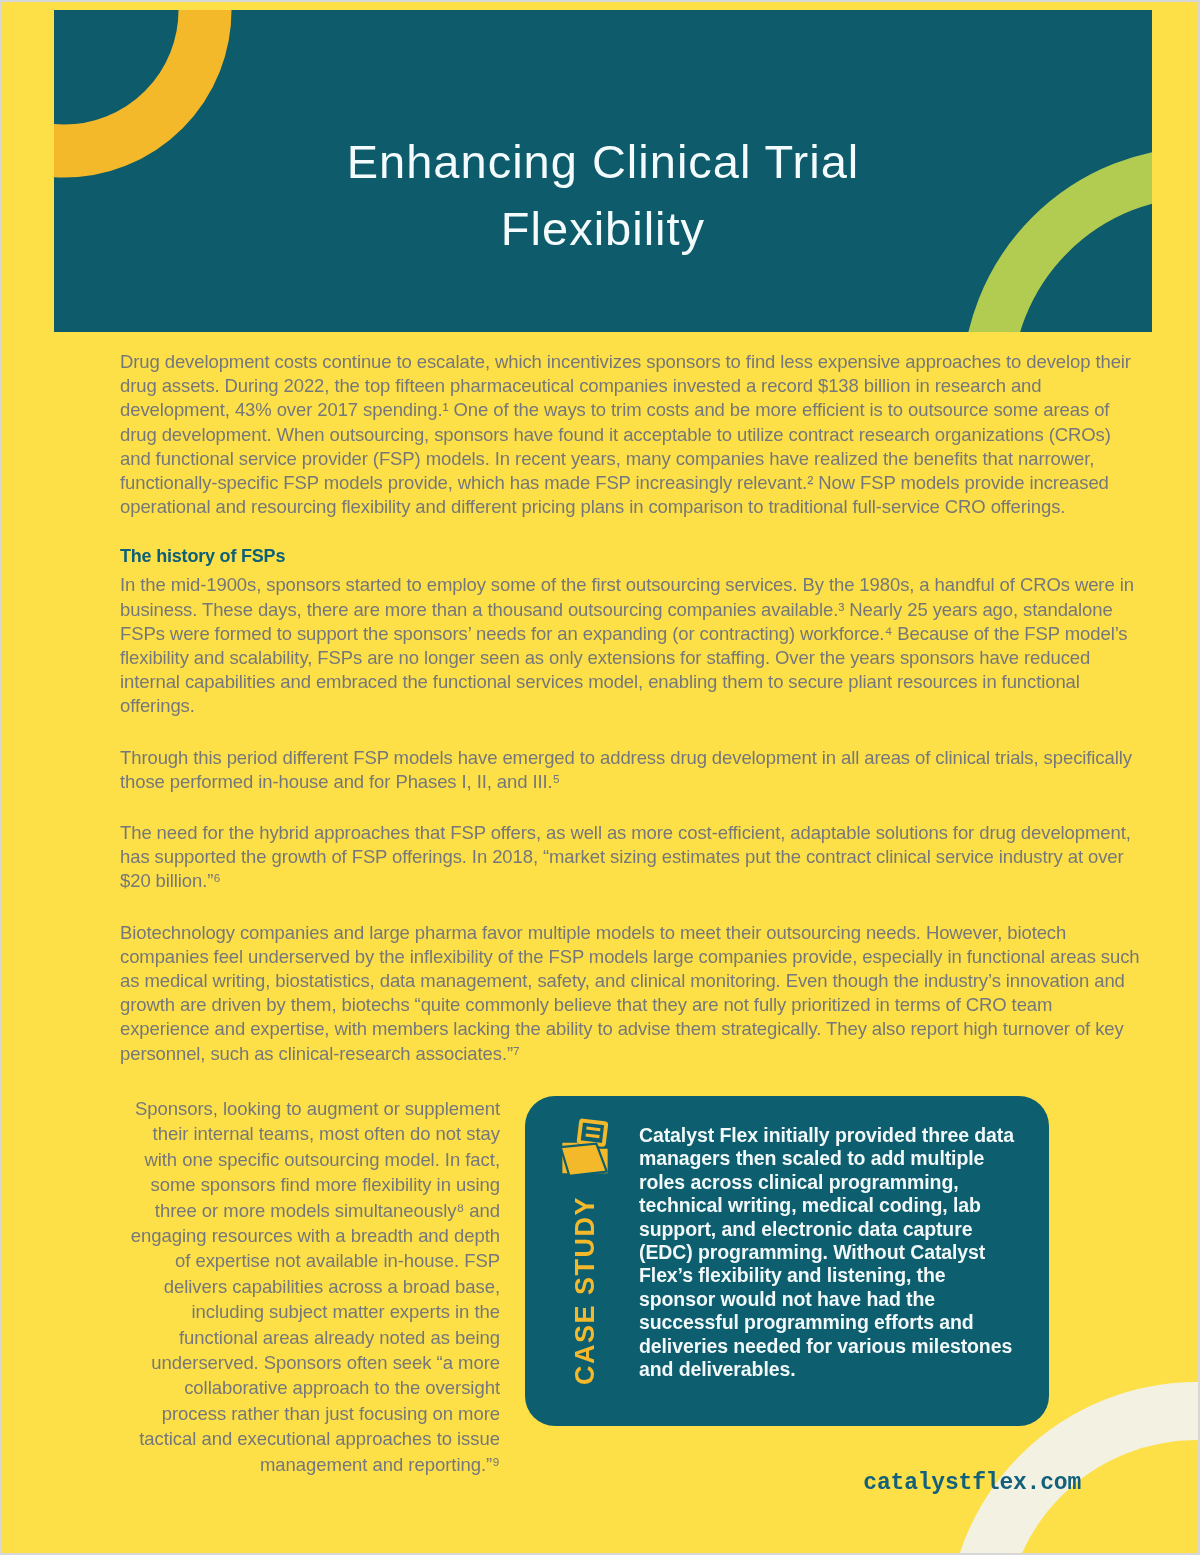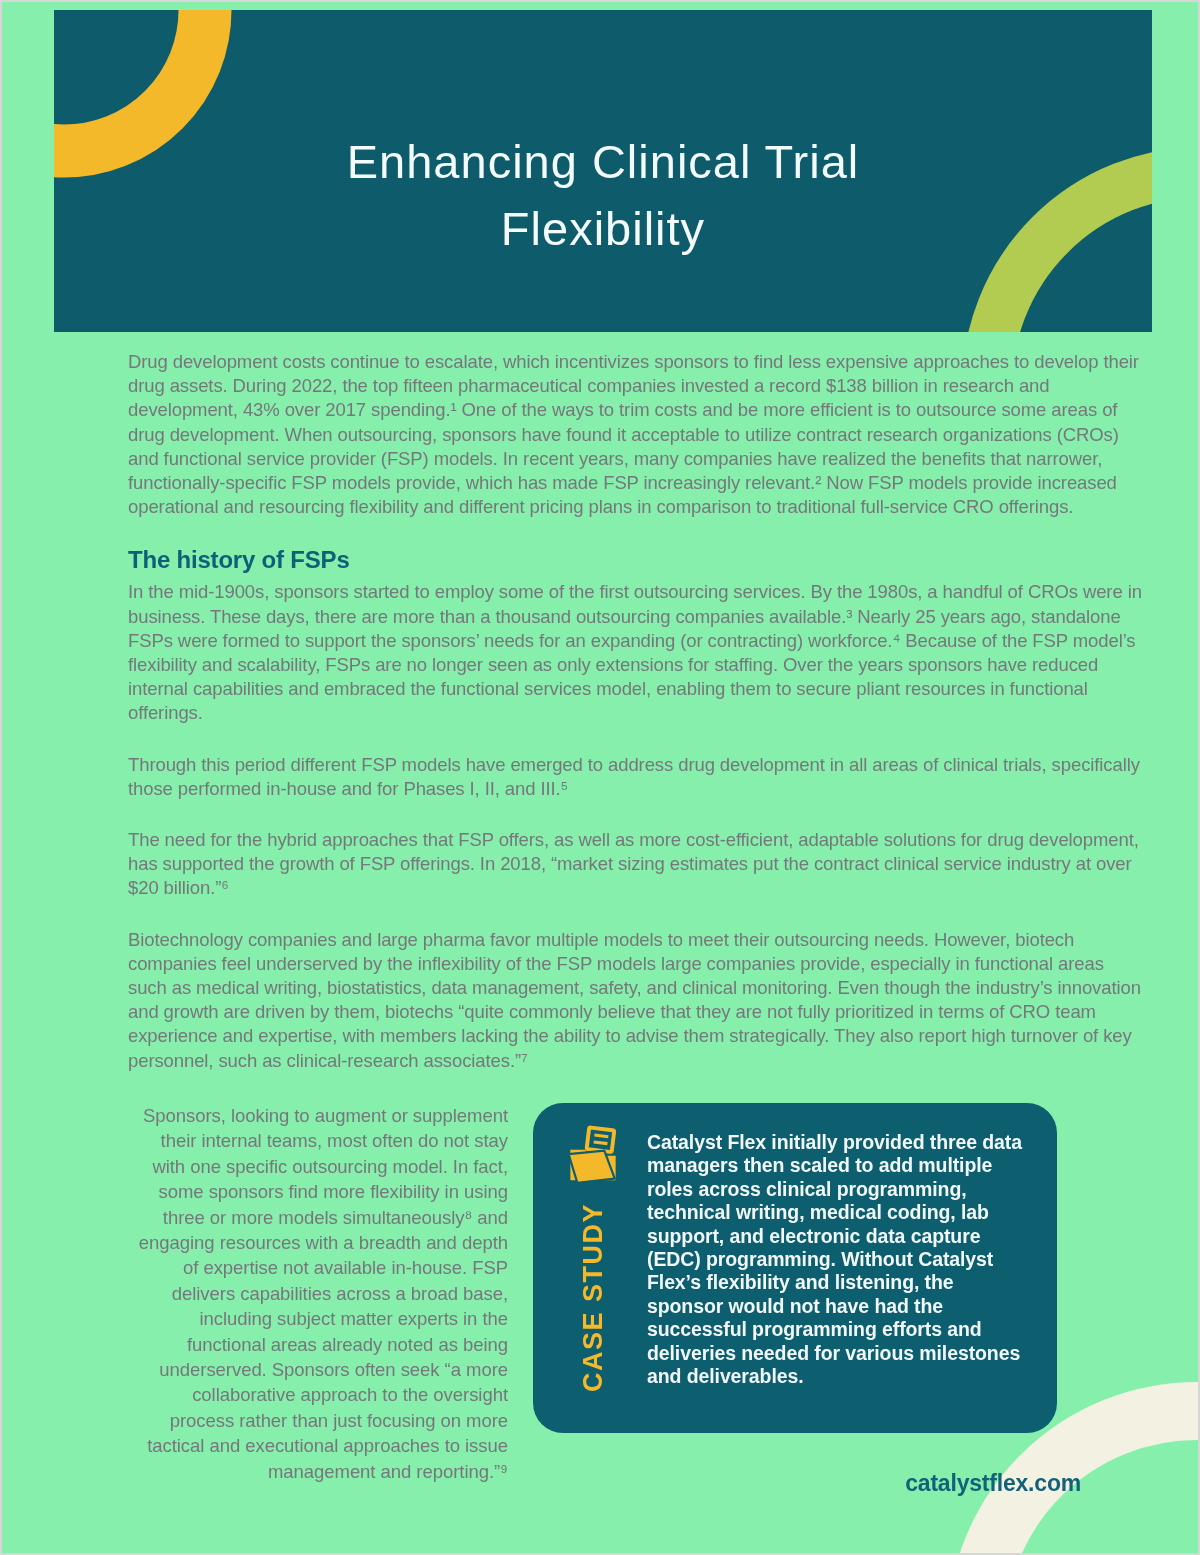--- a/index.html
+++ b/index.html
@@ -14,21 +14,21 @@
     --quote-white:#f2f8f8;
     --title-white:#f4fbfc;
   }
   *{margin:0;padding:0;box-sizing:border-box;}
   html,body{background:#ffffff;}
   body{font-family:"Liberation Sans", sans-serif;}
   .page{
     position:relative;
     width:1200px;
     height:1555px;
-    background:#86efac;
+    background:#fde047;
     border:2px solid #d7d7d7;
     overflow:hidden;
   }
   
   .banner{
     position:absolute;
     left:52px; top:8px;
     width:1098px; height:322px;
     background:var(--banner-teal);
     overflow:hidden;
@@ -45,31 +45,30 @@
     line-height:67px;
     font-weight:400;
     letter-spacing:1px;
   }
   
   .content{
     position:relative;
     z-index:1;
     padding:18px 54px 0 118px;
     color:var(--body-gray);
-    margin-left:8px;
   }
   .body-text{
     font-size:18.5px;
     line-height:24.2px;
     letter-spacing:-0.1px;
     margin-bottom:27px;
   }
   .section-heading{
     color:var(--heading-teal);
-    font-size:24px;
+    font-size:18px;
     font-weight:700;
     letter-spacing:-0.2px;
     margin:0 0 6px 0;
   }
   
   .two-col{
     display:flex;
     align-items:flex-start;
     margin-top:30px;
   }
@@ -127,20 +126,21 @@
     position:absolute;
     top:1468px;
     right:117px;
     z-index:2;
     color:var(--footer-teal);
     font-size:23px;
     font-weight:700;
     letter-spacing:-0.2px;
     cursor:pointer;
     text-decoration:none;
+    font-family:Liberation Mono, monospace;
   }
 </style>
 </head>
 <body>
 
 <div class="page">
 
   <svg class="cream-decor" width="310" height="330" viewBox="0 0 310 330" aria-hidden="true">
     <circle cx="305" cy="405" r="221" fill="none" style="stroke:var(--cream-arc)" stroke-width="58"></circle>
   </svg>

